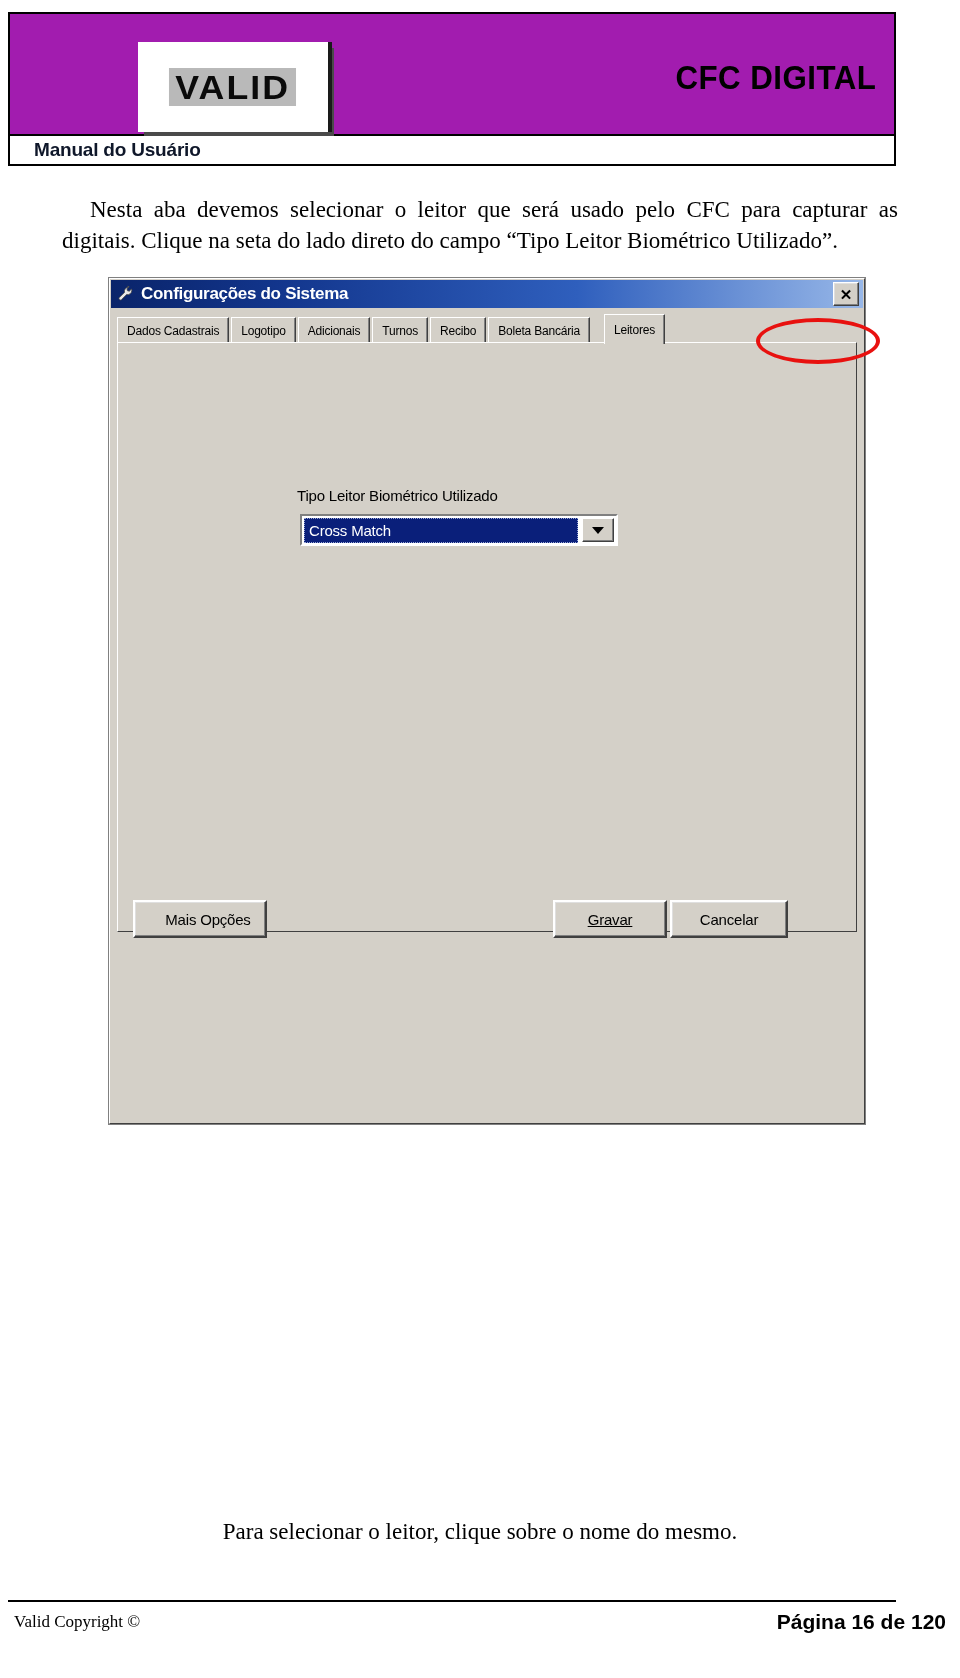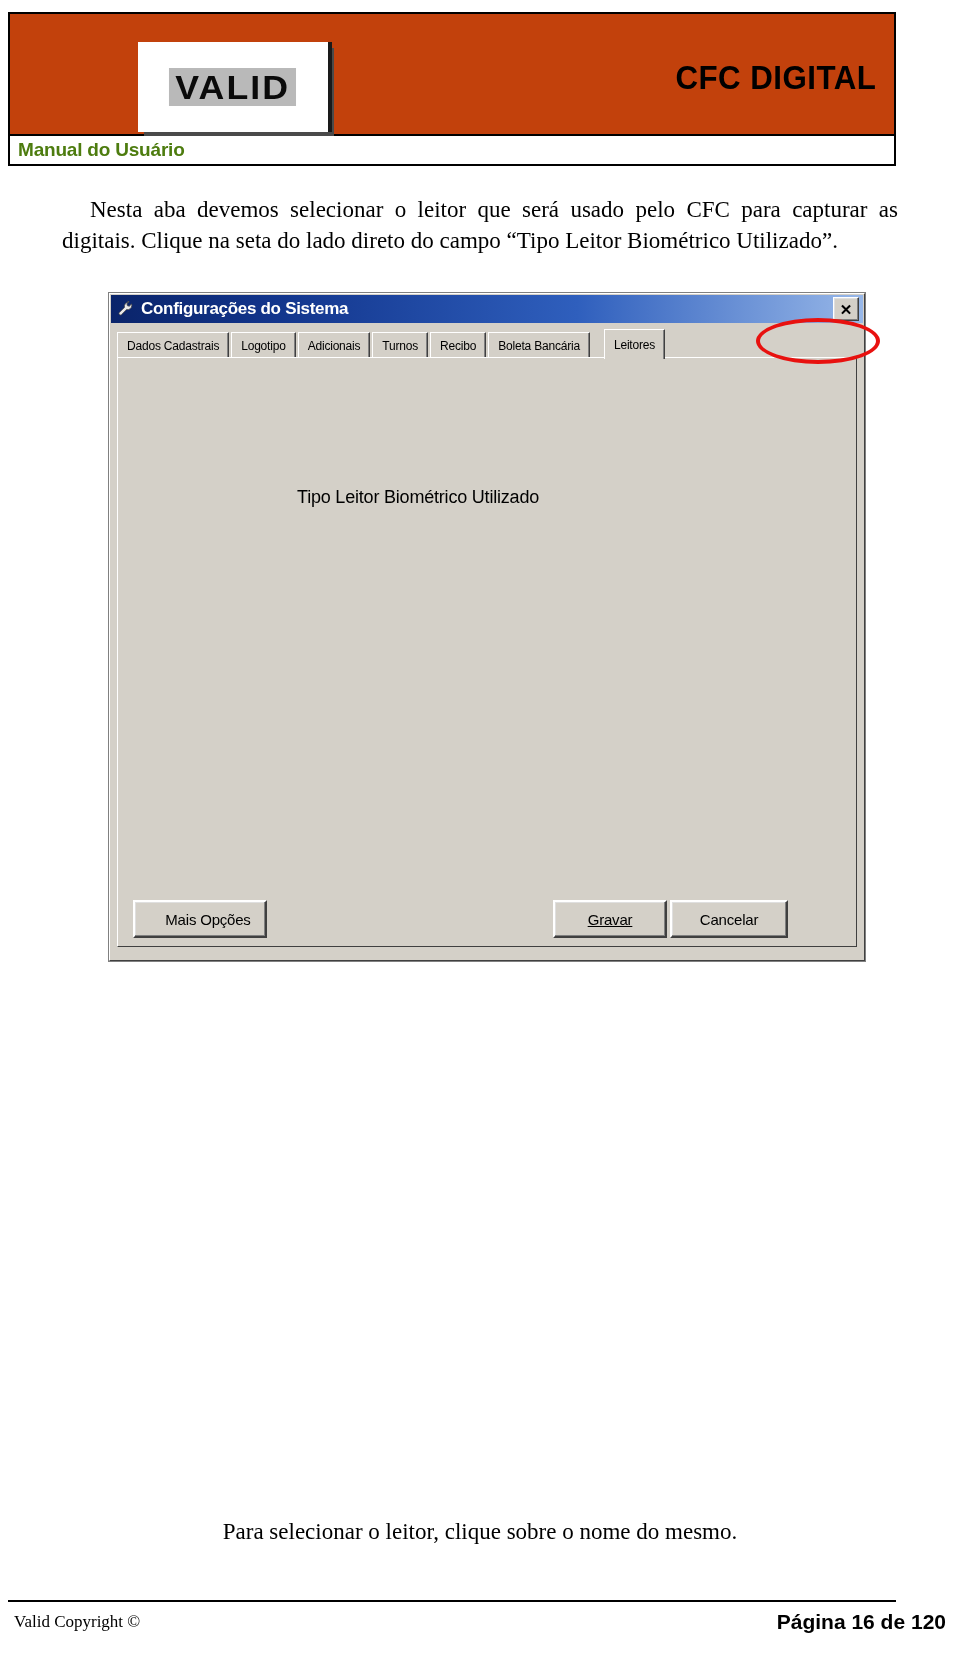--- a/index.html
+++ b/index.html
@@ -23,21 +23,21 @@
     background: #fff;
   }
 
   
   .header-box {
     position: absolute;
     left: 8px; top: 12px;
     width: 888px; height: 124px;
     border: 2px solid #000;
     box-sizing: border-box;
-    background: #c2410c;
+    background: #a21caf;
   }
   .logo-wrap {
     position: absolute;
     left: 128px; top: 28px;
     width: 196px; height: 96px;
   }
   .logo-shadow {
     position: absolute;
     left: 6px; top: 6px;
     width: 190px; height: 90px;
@@ -80,46 +80,46 @@
     position: absolute;
     left: 8px; top: 136px;
     width: 888px; height: 30px;
     border: 2px solid #000;
     border-top: none;
     box-sizing: border-box;
     background: #fff;
   }
   .subheader-text {
     position: absolute;
-    left: 8px; top: 3px;
+    left: 24px; top: 3px;
     font-family: "Liberation Sans", sans-serif;
     font-weight: bold;
     font-size: 19px;
-    color: #4d7c0f;
+    color: #0f172a;
     letter-spacing: -0.2px;
   }
 
   
   .body-para {
     position: absolute;
     left: 62px; top: 194px;
     width: 836px;
     font-family: "Liberation Serif", serif;
     font-size: 23px;
     line-height: 31px;
     color: #000;
     text-align: justify;
     text-indent: 28px;
   }
 
   
   .dialog {
     position: absolute;
-    left: 108px; top: 292px;
-    width: 758px; height: 670px;
+    left: 108px; top: 277px;
+    width: 758px; height: 848px;
     background: #d4d0c8;
     border: 1px solid #808080;
     box-sizing: border-box;
     text-align: right;
   }
   .dialog-inner-border {
     position: absolute;
     left: 0; top: 0; right: 0; bottom: 0;
     border: 1px solid #ffffff;
     border-right-color: #404040;
@@ -224,21 +224,21 @@
     border-radius: 50%;
     z-index: 9;
     pointer-events: none;
   }
 
   
   .field-label {
     position: absolute;
     left: 297px; top: 487px;
     font-family: "Liberation Sans", sans-serif;
-    font-size: 18px;
+    font-size: 15px;
     color: #000;
     white-space: nowrap;
     letter-spacing: -0.2px;
   }
   .combo {
     position: absolute;
     left: 300px; top: 514px;
     width: 318px; height: 32px;
     background: #ffffff;
     border: 2px solid;
@@ -398,20 +398,28 @@
       </div>
     </div>
 
     <div class="tabbody"></div>
   </div>
 
   <div class="red-ellipse"></div>
 
   <div class="field-label">Tipo Leitor Biométrico Utilizado</div>
 
+  <div class="combo">
+    <div class="combo-value-wrap">
+      <div class="combo-value">Cross Match</div>
+    </div>
+    <div class="combo-arrow-btn">
+      <span class="arrow-down"></span>
+    </div>
+  </div>
 
   <div class="btn" id="btn-mais-opcoes">
     <span>Mais Opções</span>
   </div>
   <div class="btn" id="btn-gravar">
     <span>Gravar</span>
   </div>
   <div class="btn" id="btn-cancelar">
     <span>Cancelar</span>
   </div>

